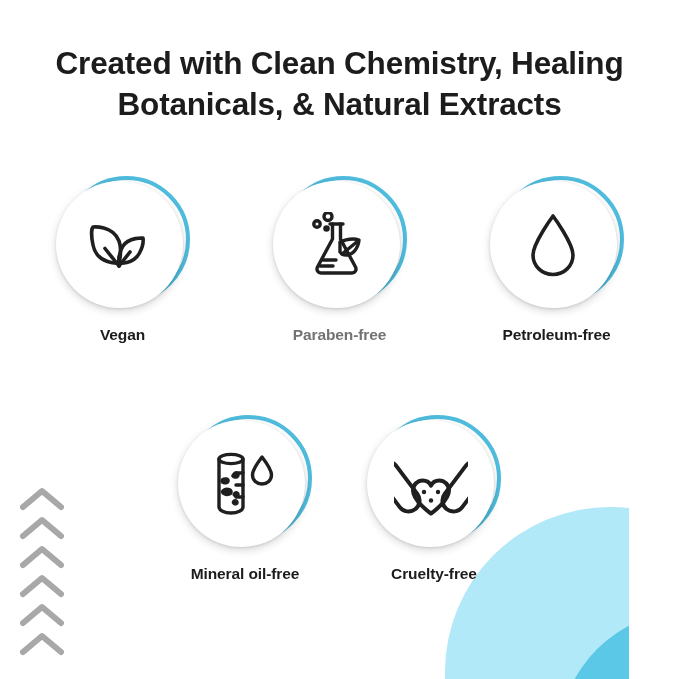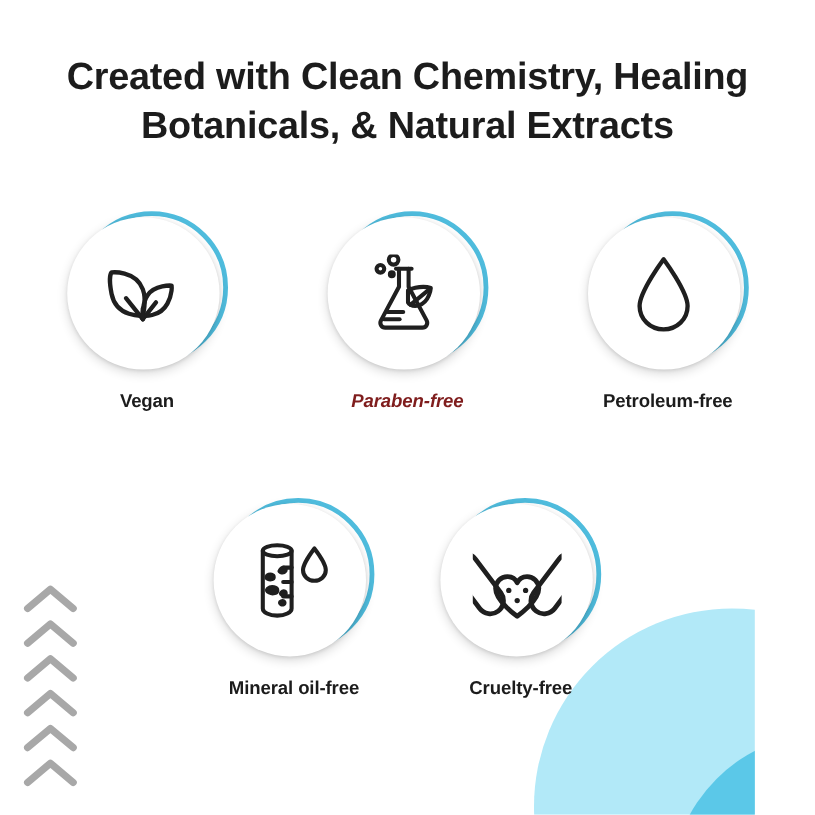--- a/index.html
+++ b/index.html
@@ -199,21 +199,21 @@
               <circle cx="23" cy="4.5" r="4"></circle>
               <circle cx="12" cy="12" r="3.2"></circle>
               <circle cx="21.5" cy="16.5" r="1.6"></circle>
 
               <path d="M35 30 C35 30 45 25 54 28 C54 28 53 40 44 42.5 C37.5 44.3 35 40 35 40 Z"></path>
               <path d="M53 29 L37 42"></path>
             </g>
           </svg>
         </div>
       </div>
-      <div class="badge-label" style="color: #7f1d1d; font-style: italic;">Paraben-free</div>
+      <div class="badge-label" style="color: #737373;">Paraben-free</div>
     </div>
 
     <div class="badge">
       <div class="disc-wrap">
         <div class="ring" style="border-color: rgb(79, 188, 221);"></div>
         <div class="disc">
           <svg width="52" height="66" viewBox="0 0 52 66">
             <path d="M26 4 C26 4 6 31 6 43 C6 54 14.9 62.5 26 62.5 C37.1 62.5 46 54 46 43 C46 31 26 4 26 4 Z" fill="none" stroke="#1f1f1f" stroke-width="3.6" stroke-linejoin="round" stroke-linecap="round"></path>
           </svg>
         </div>

